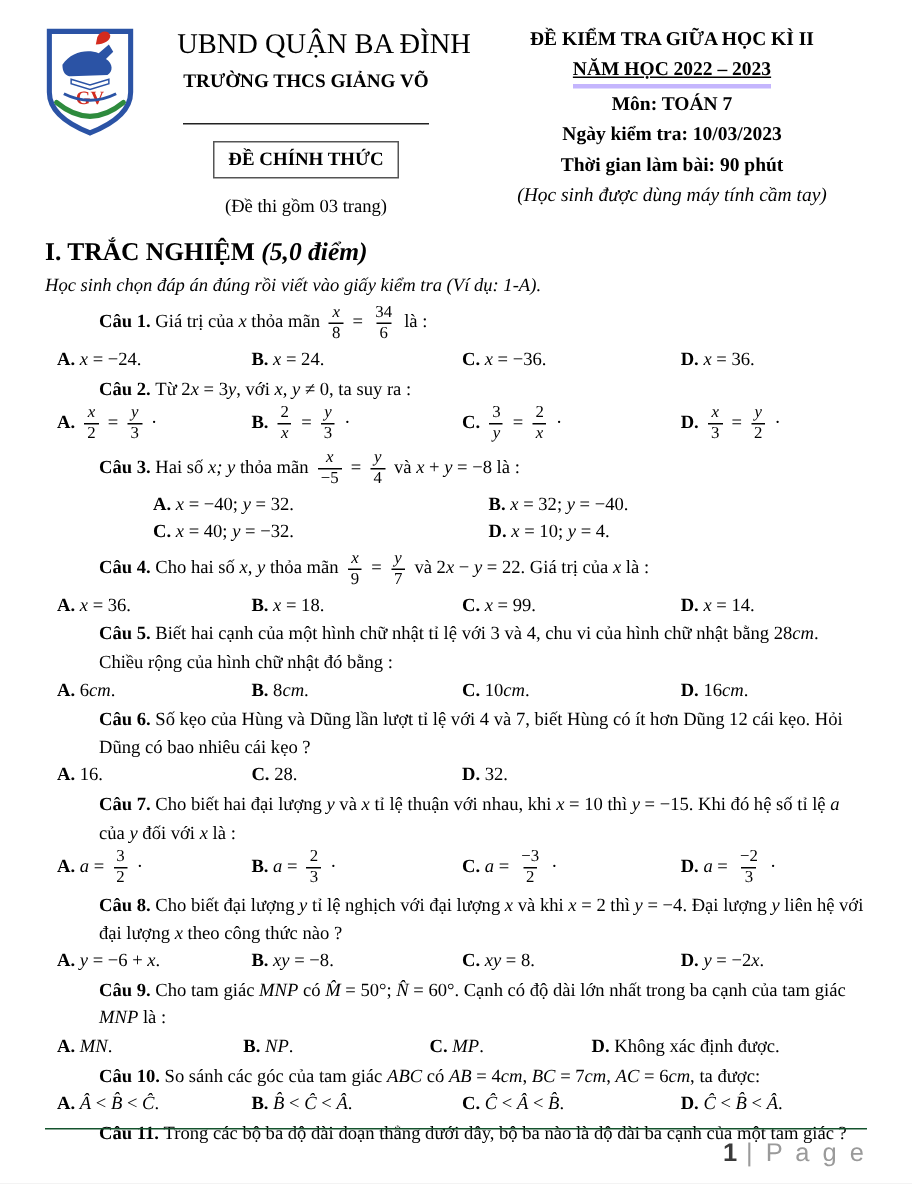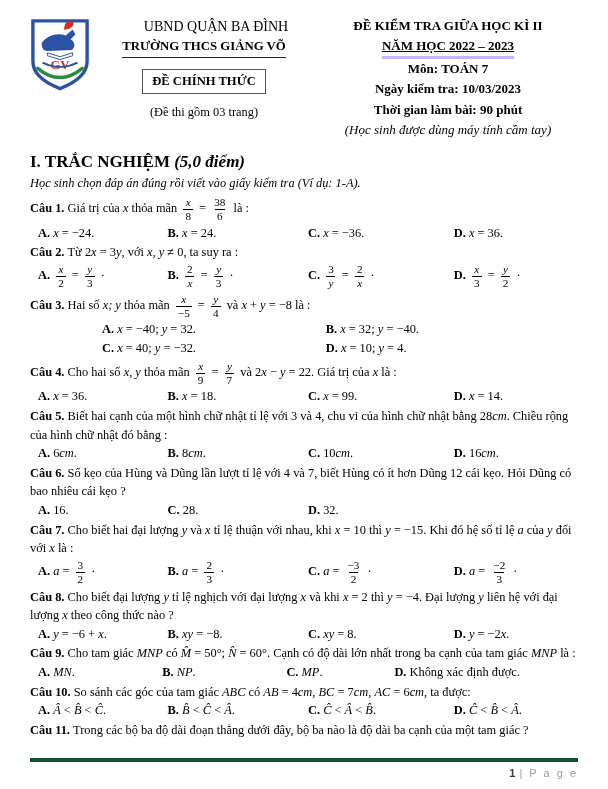--- a/index.html
+++ b/index.html
@@ -6,52 +6,52 @@
   .page{
     width:608px;height:789px;margin:0 auto;background:#ffffff;
     font-family:"Liberation Serif", serif;font-size:12.4px;line-height:1.5;color:#000;
     padding:16px 30px 0 30px;box-sizing:border-box;position:relative;overflow:hidden;
   }
   
   .header{display:flex;align-items:flex-start;}
   .header-left{width:288px;display:flex;align-items:flex-start;}
   .logo{width:60px;flex:0 0 60px;margin-top:2px;}
   .left-text{flex:1;text-align:center;}
-  .hl1{font-size:14px;padding-left:24px;}
+  .hl1{font-size:19px;padding-left:24px;}
   .hl2{font-weight:bold;font-size:12.8px;}
-  .hl2 span{display:inline-block;border-bottom:1px solid #222;padding-bottom:1px;}
+  .hl2 span{display:inline-block;border-bottom:1px solid #222;padding-bottom:18px;}
   .stamp{display:inline-block;border:1.5px solid #555;padding:2px 9px;font-weight:bold;margin-top:11px;font-size:12.6px;}
   .pages-note{margin-top:9px;font-size:12.4px;}
   .header-right{flex:1;text-align:center;font-weight:bold;font-size:13px;line-height:1.55;}
   .hr2 span{display:inline-block;border-bottom:3px solid #c4b5fd;padding-bottom:0px;text-decoration:underline;}
   .hr6{font-weight:normal;font-style:italic;}
   
   .section-title{margin-top:9px;font-weight:bold;font-size:17px;}
   .section-title .pts{font-style:italic;}
   .instruction{font-style:italic;}
   
   #questions{margin-top:2px;}
   .question{margin-top:1px;}
   .qlabel{font-weight:bold;}
-  .stem{line-height:1.5;}
+  .stem{line-height:1.5;margin-left:36px;}
   .options{margin-left:8px;line-height:1.5;}
   .row4{display:grid;grid-template-columns:24% 26% 27% 23%;}
   .row4b{display:grid;grid-template-columns:23% 23% 20% 34%;}
   .grid2{display:grid;grid-template-columns:47% 53%;padding-left:64px;row-gap:0;}
   .option{white-space:nowrap;}
   .olabel{font-weight:bold;}
   .mv{font-style:italic;font-family:"Liberation Serif", serif;}
   
   .frac{display:inline-flex;flex-direction:column;align-items:center;vertical-align:middle;
         margin:1px 3px;font-size:11.2px;line-height:1.15;}
   .frac .den{border-top:1px solid #000;padding:0 2px;}
   .frac .num{padding:0 2px;}
   
-  .footer{position:absolute;left:30px;right:30px;bottom:8px;border-top:4px solid #14532d;
-          text-align:right;padding-top:3px;font-family:"Liberation Sans", sans-serif;font-size:11px;}
+  .footer{position:absolute;left:30px;right:30px;bottom:8px;border-top:1px solid #14532d;
+          text-align:right;padding-top:3px;font-family:"Liberation Sans", sans-serif;font-size:17px;}
   .footer .pnum{font-weight:bold;color:#3a3a3a;letter-spacing:1px;}
   .footer .plabel{color:#9a9a9a;letter-spacing:2px;}
 </style>
 </head>
 <body>
 
 <div class="page">
 
   <div class="header">
     <div class="header-left">
@@ -86,21 +86,21 @@
     <span class="pts">(5,0 điểm)</span>
   </div>
   <div class="instruction">Học sinh chọn đáp án đúng rồi viết vào giấy kiểm tra (Ví dụ: 1-A).</div>
 
   <div id="questions">
       <div class="question">
         <div class="stem"><b class="qlabel">Câu 1. </b>Giá trị của <span class="mv">x</span> thỏa mãn <span class="frac">
             <span class="num mv">x</span>
             <span class="den">8</span>
           </span> = <span class="frac">
-            <span class="num">38</span>
+            <span class="num">34</span>
             <span class="den">6</span>
           </span> là :</div>
         <div class="options row4">
           <div class="option"><b class="olabel">A. </b><span class="mv">x</span> = −24.</div>
           <div class="option"><b class="olabel">B. </b><span class="mv">x</span> = 24.</div>
           <div class="option"><b class="olabel">C. </b><span class="mv">x</span> = −36.</div>
           <div class="option"><b class="olabel">D. </b><span class="mv">x</span> = 36.</div>
         </div>
       </div>
       <div class="question">

